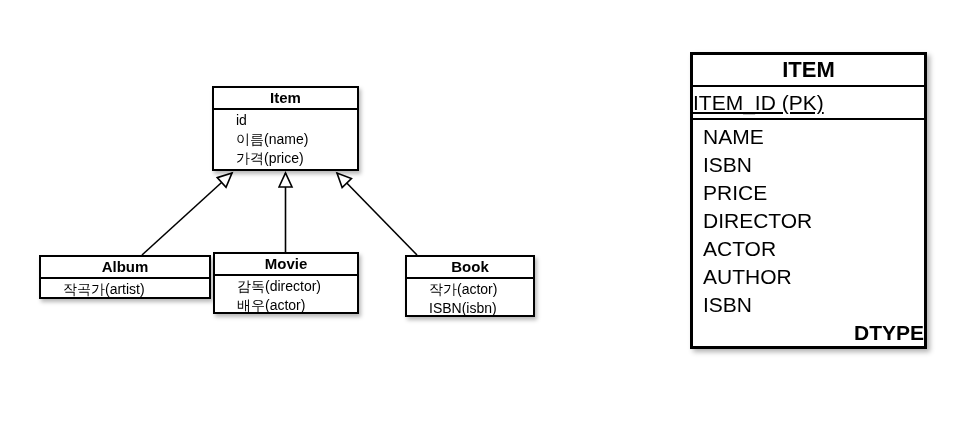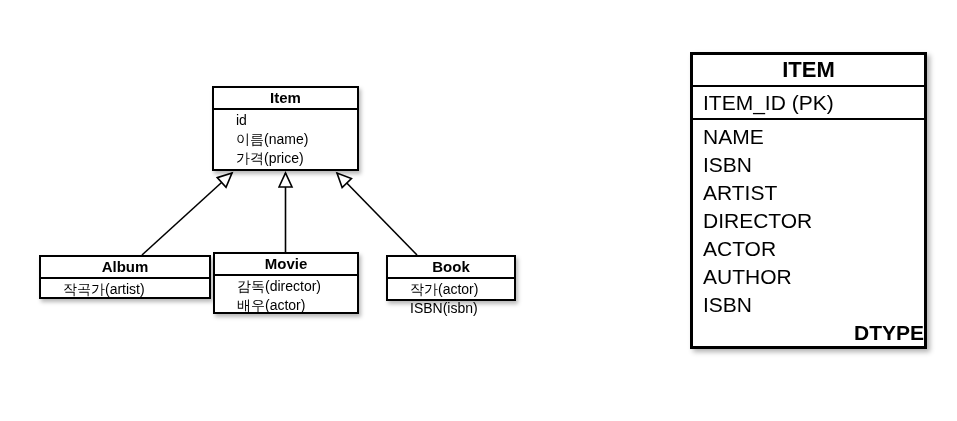--- a/index.html
+++ b/index.html
@@ -45,21 +45,21 @@
   .uml-attrs {
     padding: 1px 4px 0 22px;
     font-size: 14px;
     line-height: 19px;
     white-space: nowrap;
     overflow: hidden;
   }
   #box-item  { left: 212px; top: 86px;  width: 147px; height: 85px; }
   #box-album { left: 39px;  top: 255px; width: 172px; height: 44px; }
   #box-movie { left: 213px; top: 252px; width: 146px; height: 62px; }
-  #box-book  { left: 386px; top: 255px; width: 130px; height: 46px; }
+  #box-book  { left: 405px; top: 255px; width: 130px; height: 62px; }
 
   
   .er-table {
     position: absolute;
     left: 690px;
     top: 52px;
     width: 237px;
     height: 297px;
     box-sizing: border-box;
     background: #ffffff;
@@ -72,23 +72,23 @@
     line-height: 30px;
     font-size: 22px;
     font-weight: 700;
     text-align: center;
     border-bottom: 2px solid #000000;
   }
   .er-pk {
     height: 31px;
     line-height: 31px;
     font-size: 21px;
-    padding-left: 10px;
     border-bottom: 2px solid #000000;
     white-space: nowrap;
+    text-decoration: underline;
   }
   .er-body {
     padding: 3px 0 0 10px;
     font-size: 21px;
     line-height: 28px;
   }
   .er-col { white-space: nowrap; }
   .er-col.bold { font-weight: 700; text-align: right; }
 </style>
 </head>
@@ -138,21 +138,21 @@
       <div>ISBN(isbn)</div>
     </div>
   </div>
 
   <div class="er-table">
     <div class="er-title">ITEM</div>
     <div class="er-pk">ITEM_ID (PK)</div>
     <div class="er-body">
       <div class="er-col">NAME</div>
       <div class="er-col">ISBN</div>
-      <div class="er-col">ARTIST</div>
+      <div class="er-col">PRICE</div>
       <div class="er-col">DIRECTOR</div>
       <div class="er-col">ACTOR</div>
       <div class="er-col">AUTHOR</div>
       <div class="er-col">ISBN</div>
       <div class="er-col bold">DTYPE</div>
     </div>
   </div>
 
 </div>
 

